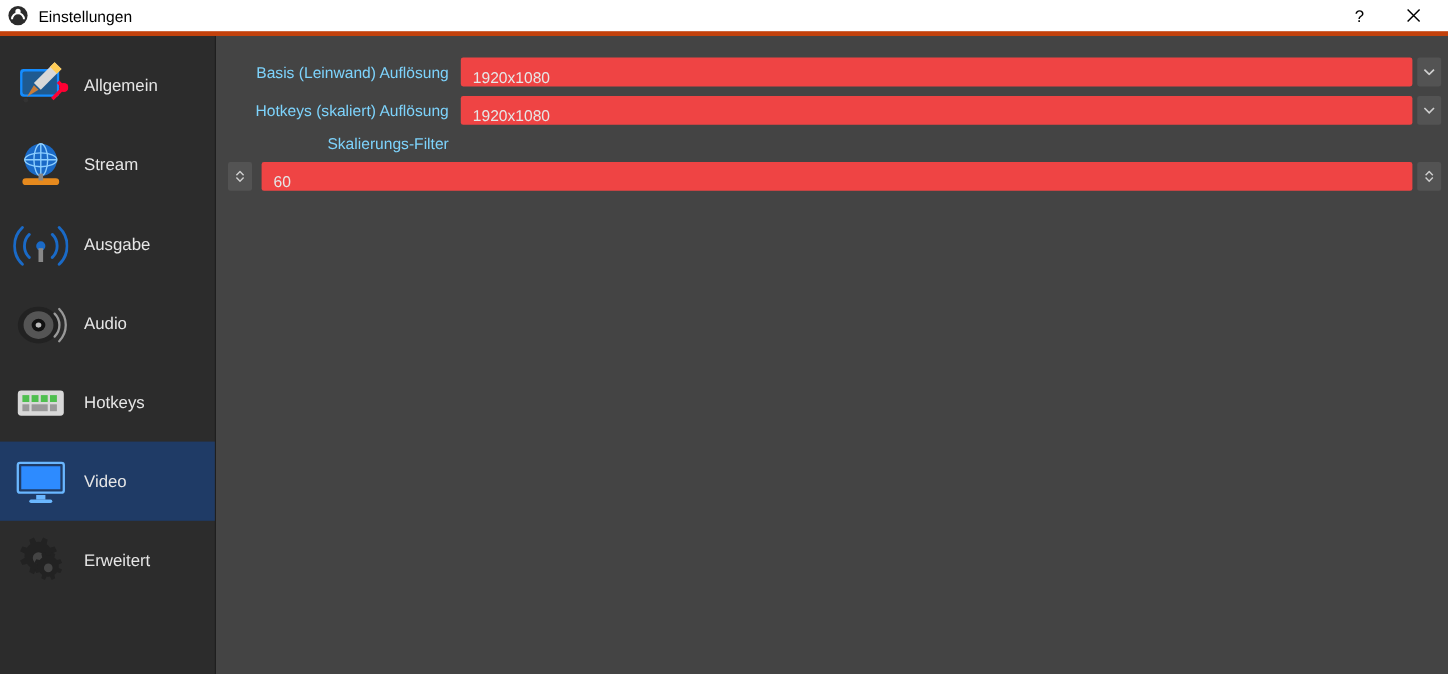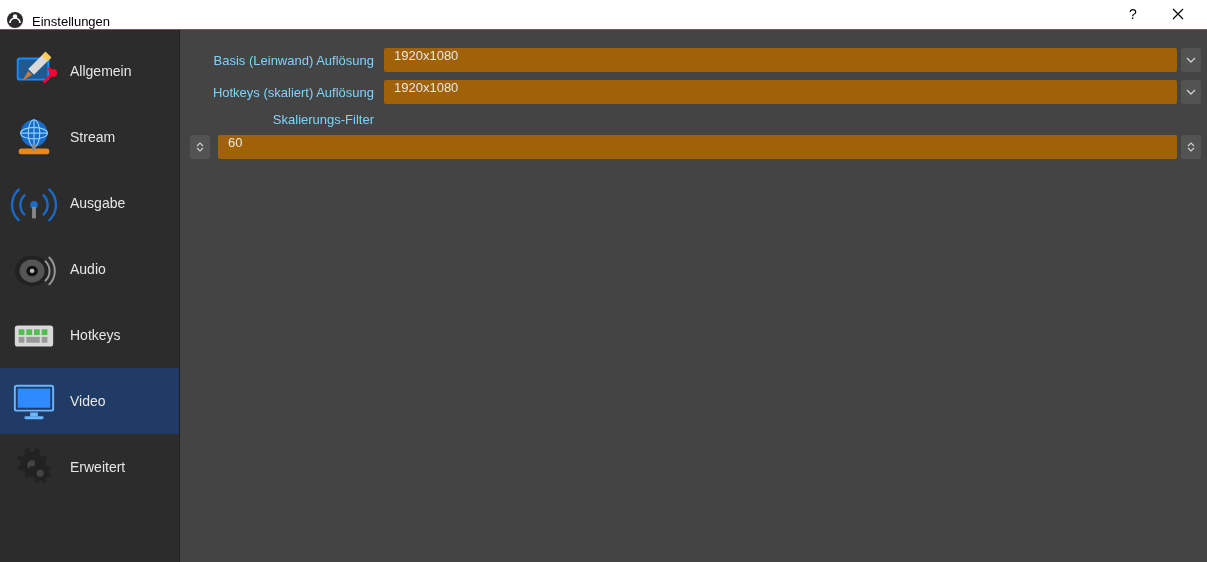--- a/index.html
+++ b/index.html
@@ -1,32 +1,32 @@
 <!DOCTYPE html>
 <html><head>
 <meta charset="utf-8">
 <style>
 * { box-sizing: border-box; margin: 0; padding: 0; }
 html, body { width: 1207px; height: 562px; font-family: "Segoe UI", Tahoma, sans-serif; font-size: 13px; color: #d8d8d8; background: #fff; overflow: hidden; }
-.titlebar { height: 30px; background: #fff; color: #000; display: flex; align-items: flex-end; padding: 0 6px; border-bottom: 1px solid #c2410c; }
+.titlebar { height: 30px; background: #fff; color: #000; display: flex; align-items: center; padding: 0 6px; border-bottom: 4px solid #c2410c; }
 .titlebar .app-icon { width: 18px; height: 18px; margin-right: 8px; }
 .titlebar .title { flex: 0 0 auto; }
 .titlebar .spacer { flex: 1; }
 .titlebar .tb-btn { width: 46px; height: 30px; display: flex; align-items: center; justify-content: center; color: #000; }
 .app { display: flex; height: 532px; background: #2b2b2b; }
 .sidebar { width: 180px; background: #2c2c2c; border-right: 1px solid #1f1f1f; padding-top: 8px; }
 .side-item { display: flex; align-items: center; height: 66px; padding-left: 10px; gap: 12px; cursor: pointer; }
 .side-item.selected { background: #1f3b66; }
 .side-item .icon { width: 48px; height: 48px; display: flex; align-items: center; justify-content: center; }
 .side-item .label { color: #e6e6e6; font-size: 14px; }
 .main { flex: 1; background: #444444; padding: 18px 6px 18px 6px; }
 .row { display: flex; align-items: center; margin-bottom: 8px; }
 .row .label-col { width: 198px; text-align: right; padding-right: 10px; color: #7dd3fc; }
 .row .value-col { flex: 1; display: flex; gap: 4px; }
-.field { flex: 1; height: 24px; background: #a16207; border: none; border-radius: 2px; display: flex; align-items: flex-start; padding: 0 10px; color: #e6e6e6; }
+.field { flex: 1; height: 24px; background: #ef4444; border: none; border-radius: 2px; display: flex; align-items: flex-end; padding: 0 10px; color: #e6e6e6; }
 .spinner { width: 20px; height: 24px; background: #535353; border-radius: 2px; display: flex; flex-direction: column; align-items: center; justify-content: center; }
 .spinner svg { display: block; }
 .dropdown-btn { width: 20px; height: 24px; background: #535353; border-radius: 2px; display: flex; align-items: center; justify-content: center; }
 .fps-label-box { width: 140px; height: 24px; background: #535353; border-radius: 2px; display: flex; align-items: center; justify-content: flex-end; padding: 0 10px; margin-left: 40px; }
 svg { flex-shrink: 0; }
 </style>
 </head>
 <body>
 
 <div class="titlebar">

